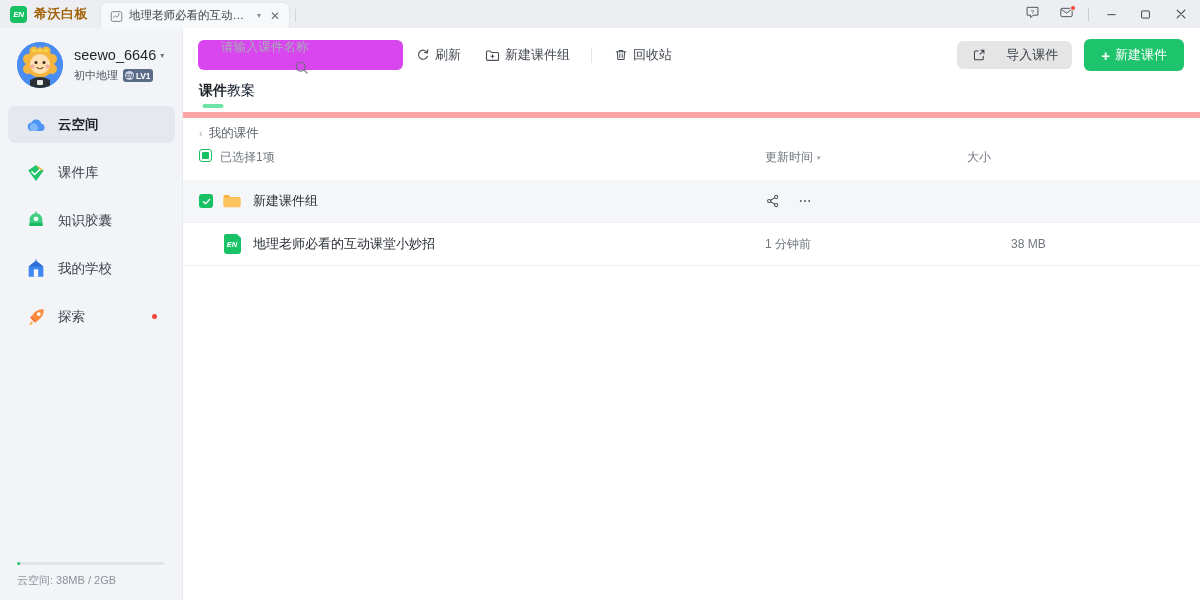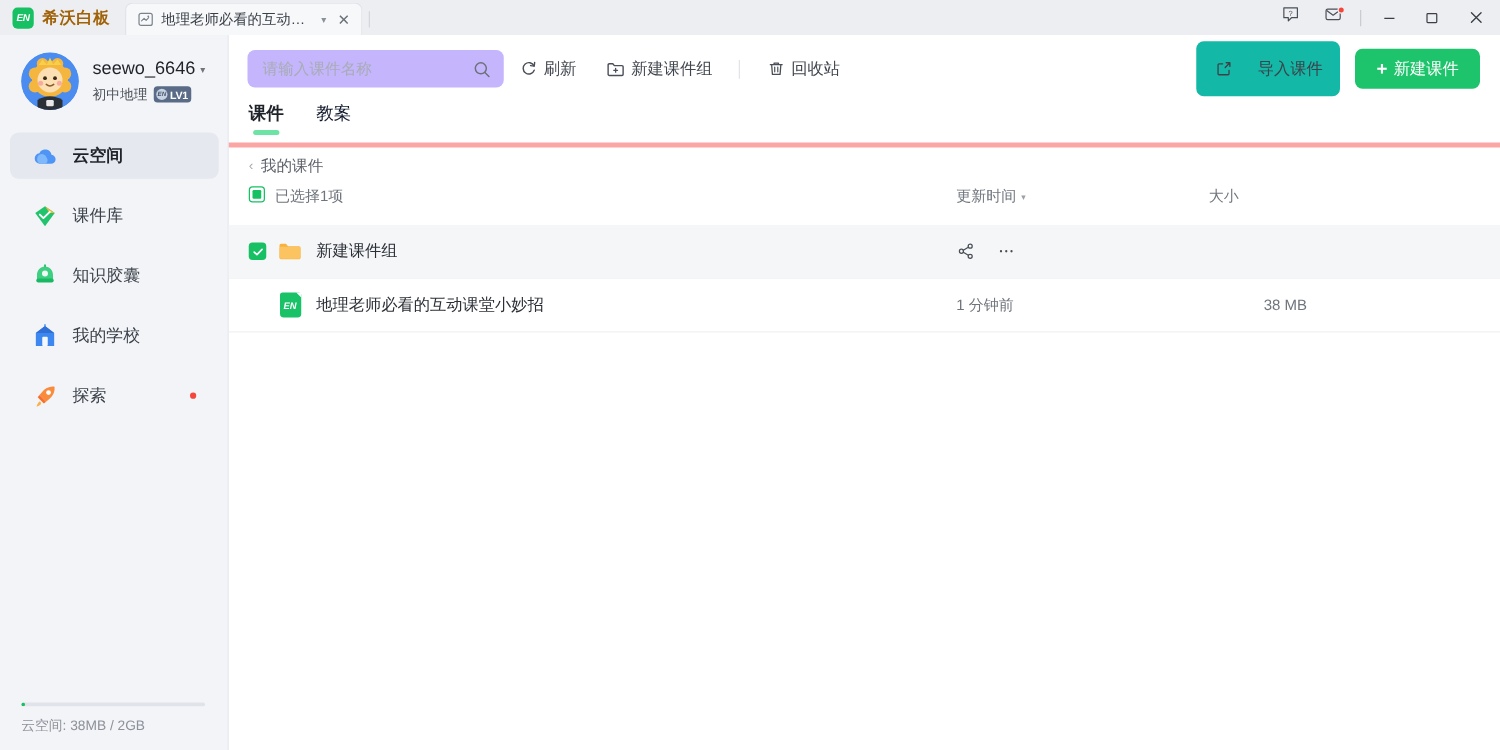--- a/index.html
+++ b/index.html
@@ -111,53 +111,53 @@
   .sidebar-divider { position: absolute; right: 0; top: 0; bottom: 0; width: 1px; background: #e8eaef; }
 
   
   .main { flex: 1; min-width: 0; background: #ffffff; display: flex; flex-direction: column; }
 
   .toolbar {
     height: 54px; flex: 0 0 54px; display: flex; align-items: center;
     padding: 0 16px 0 15px; gap: 0;
   }
   .search-box {
-    width: 205px; height: 30px; background: #c4b5fd; border-radius: 6px;
-    display: flex; align-items: center; padding: 0 10px 0 12px; gap: 6px;
+    width: 205px; height: 30px; background: #d946ef; border-radius: 6px;
+    display: flex; align-items: center; padding: 0 10px 0 12px; gap: 6px; flex-direction: column;
   }
   .search-input {
     flex: 1; border: none; background: transparent; outline: none;
     font-size: 12.5px; color: #2b2f36; font-family: inherit; min-width: 0;
   }
   .search-input::placeholder { color: #a8acb4; }
   .search-icon { width: 15px; height: 15px; flex: 0 0 15px; }
 
   .tool-btn {
     display: flex; align-items: center; gap: 5px; font-size: 13px; color: #42474f;
     padding: 0 12px; height: 30px; border-radius: 5px; white-space: nowrap;
   }
   .tool-btn:first-of-type { margin-left: 14px; }
   .tool-icon { width: 15px; height: 15px; flex: 0 0 15px; display: flex; align-items: center; justify-content: center; }
   .tool-divider { width: 1px; height: 15px; background: #e2e4e9; margin: 0 9px; }
 
   .toolbar-spacer { flex: 1; }
   .btn-import {
-    display: flex; align-items: center; gap: 20px; background: #14b8a6; border-radius: 6px;
-    height: 44px; padding: 0 14px; font-size: 13px; color: #3c424a; white-space: nowrap;
+    display: flex; align-items: center; gap: 20px; background: #e5e5e5; border-radius: 6px;
+    height: 28px; padding: 0 14px; font-size: 13px; color: #3c424a; white-space: nowrap;
   }
   .btn-new {
     display: flex; align-items: center; gap: 5px; background: #1ec46b; border-radius: 6px;
     height: 32px; padding: 0 17px; font-size: 13px; color: #ffffff; margin-left: 12px;
     white-space: nowrap;
   }
   .plus-sign { font-size: 15px; font-weight: bold; line-height: 1; }
 
   .tabs-row {
     height: 36px; flex: 0 0 36px; display: flex; align-items: flex-start;
-    padding: 0 0 0 16px; gap: 26px; border-bottom: 4px solid #fca5a5; position: relative;
+    padding: 0 0 0 16px; border-bottom: 6px solid #fca5a5; position: relative;
   }
   .ctab { font-size: 14px; color: #0f172a; position: relative; padding-bottom: 10px; }
   .ctab.active { color: #1f2329; font-weight: bold; }
   .ctab.active::after {
     content: ''; position: absolute; left: 50%; transform: translateX(-50%);
     bottom: 2px; width: 21px; height: 4px; background: #6de3a5; border-radius: 2px;
   }
 
   .breadcrumb { height: 31px; display: flex; align-items: center; padding-left: 16px; gap: 6px; }
   .bc-caret { color: #a5a9b0; font-size: 11px; line-height: 1; }

